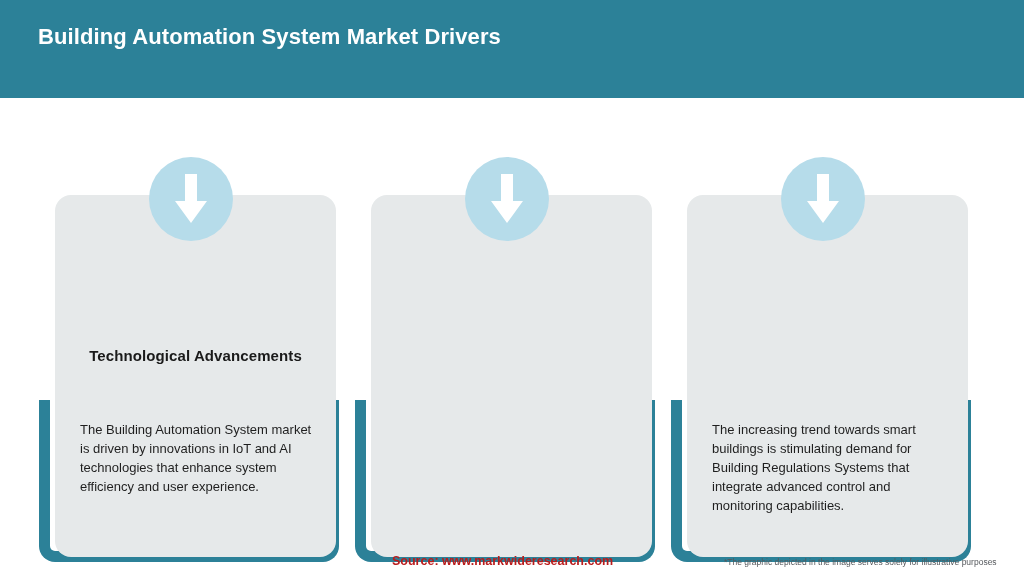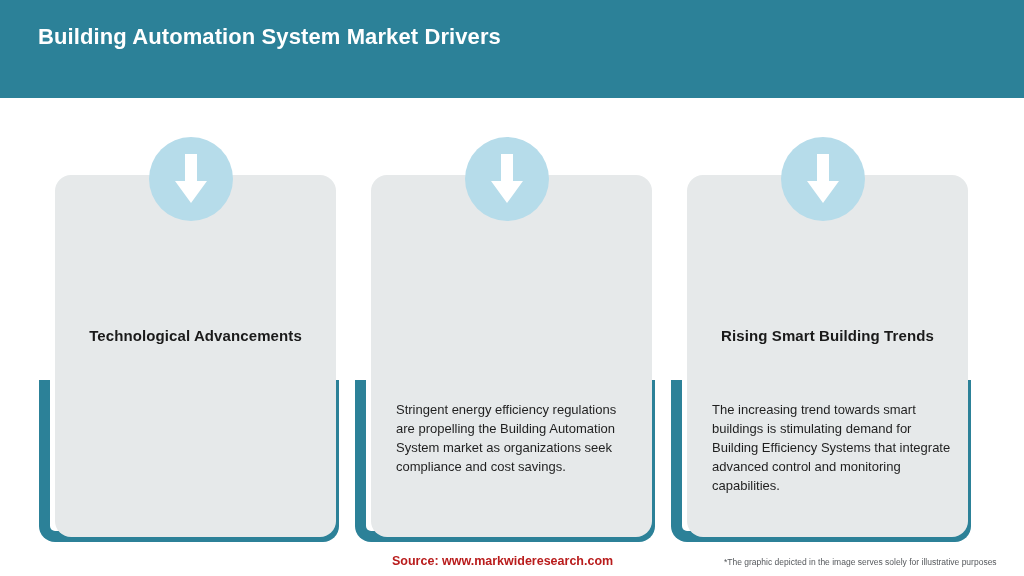--- a/index.html
+++ b/index.html
@@ -64,21 +64,21 @@
     font-weight: bold;
     color: #111111;
     letter-spacing: 0.6px;
     line-height: 8px;
   }
 
   
   .board {
     position: absolute;
     left: 0;
-    top: 96px;
+    top: 116px;
     width: 1024px;
     height: 403px;
   }
 
   .card-group {
     position: absolute;
     top: 0;
     width: 316px;
     height: 446px;
   }
@@ -180,45 +180,44 @@
   <div class="header-title">Building Automation System Market Drivers</div>
 
 </div>
 
 <div class="board">
 
   <div class="card-group g1">
     <div class="bracket"></div>
     <div class="card">
       <div class="card-heading">Technological Advancements</div>
+      <div class="card-body">The Building Automation System market is driven by innovations in IoT and AI technologies that enhance system efficiency and user experience.</div>
     </div>
     <div class="icon-circle">
       <svg class="arrow-svg" viewBox="0 0 36 50" xmlns="http://www.w3.org/2000/svg">
         <path d="M12 0 L24 0 L24 27 L34 27 L18 49 L2 27 L12 27 Z" fill="#ffffff"></path>
       </svg>
     </div>
   </div>
 
   <div class="card-group g2">
     <div class="bracket"></div>
     <div class="card">
-      <div class="card-body">Stringent energy efficiency regulations are propelling the Building Automation System market as organizations seek compliance and cost savings.</div>
     </div>
     <div class="icon-circle">
       <svg class="arrow-svg" viewBox="0 0 36 50" xmlns="http://www.w3.org/2000/svg">
         <path d="M12 0 L24 0 L24 27 L34 27 L18 49 L2 27 L12 27 Z" fill="#ffffff"></path>
       </svg>
     </div>
   </div>
 
   <div class="card-group g3">
     <div class="bracket"></div>
     <div class="card">
-      <div class="card-heading">Rising Smart Building Trends</div>
-      <div class="card-body">The increasing trend towards smart buildings is stimulating demand for Building Efficiency Systems that integrate advanced control and monitoring capabilities.</div>
+      <div class="card-body">The increasing trend towards smart buildings is stimulating demand for Building Regulations Systems that integrate advanced control and monitoring capabilities.</div>
     </div>
     <div class="icon-circle">
       <svg class="arrow-svg" viewBox="0 0 36 50" xmlns="http://www.w3.org/2000/svg">
         <path d="M12 0 L24 0 L24 27 L34 27 L18 49 L2 27 L12 27 Z" fill="#ffffff"></path>
       </svg>
     </div>
   </div>
 
 </div>
 

